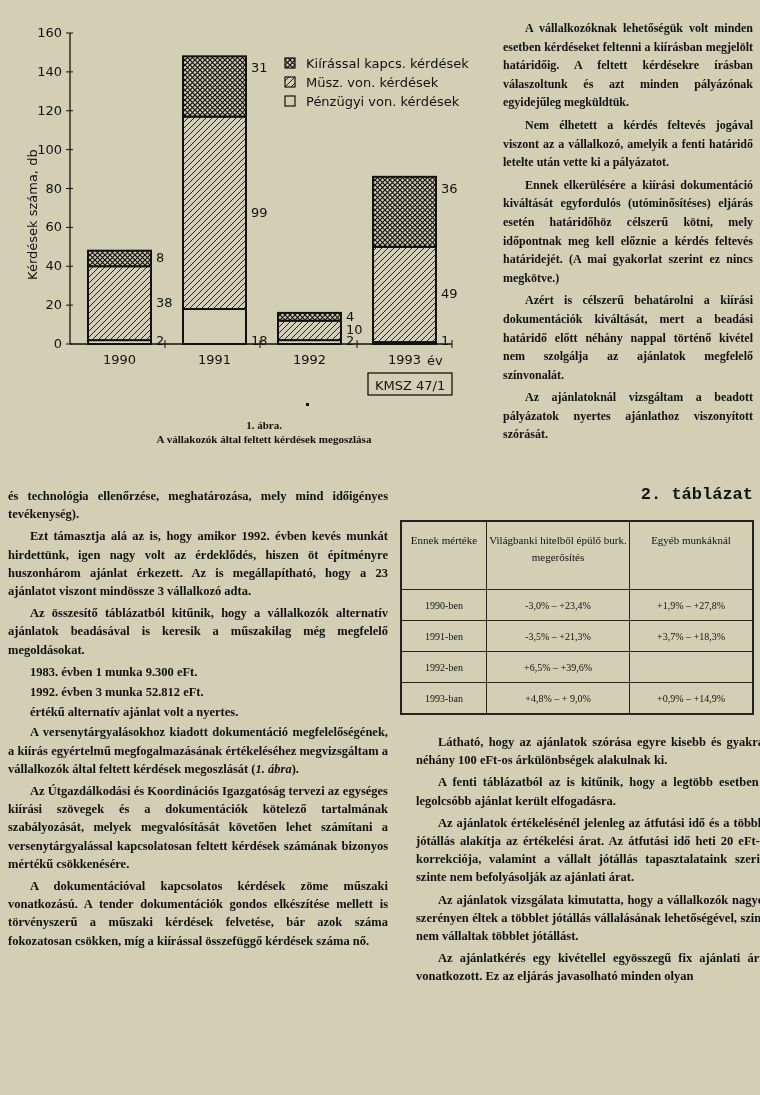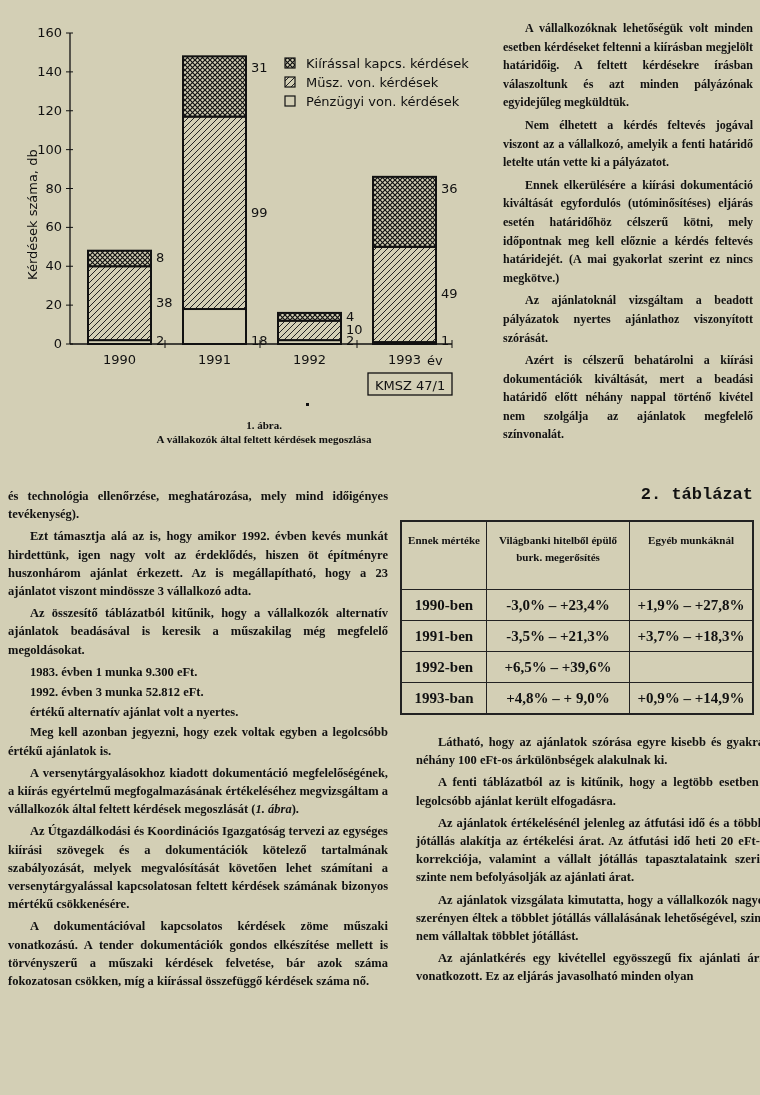--- a/index.html
+++ b/index.html
@@ -15,23 +15,23 @@
   .caption { position: absolute; left: 124px; top: 418px; width: 280px; text-align: center; font-weight: bold; font-size: 11px; line-height: 14px; }
   .col { position: absolute; font-size: 12.5px; line-height: 18.3px; text-align: justify; }
   .col p { margin: 0 0 4px 0; text-indent: 22px; }
   .col p.noind { text-indent: 0; }
   .col p.list { text-indent: 0; padding-left: 22px; margin-bottom: 2px; }
   .col-right-top { left: 503px; top: 19px; width: 250px; font-weight: bold; font-size: 12px; line-height: 18.6px; }
   .col-left-bottom { left: 8px; top: 487px; width: 380px; font-weight: bold; font-size: 12.5px; line-height: 18.2px; }
   .col-right-bottom { left: 416px; top: 733px; width: 355px; font-weight: bold; font-size: 12.5px; line-height: 18.2px; }
   .table-title { position: absolute; left: 398px; top: 485px; width: 355px; text-align: right; font-weight: bold; font-size: 17px; font-family: Liberation Mono, monospace; }
   table.data { position: absolute; left: 400px; top: 520px; width: 354px; border-collapse: collapse; font-size: 11px; border: 2px solid #222; }
-  table.data td, table.data th { border: 1px solid #222; text-align: center; font-weight: bold; padding: 3px 2px; }
+  table.data td, table.data th { border: 1px solid #222; text-align: center; font-weight: normal; padding: 3px 2px; }
   table.data th { vertical-align: top; height: 54px; line-height: 17px; padding-top: 10px; }
-  table.data td { height: 24px; font-size: 15px; }
+  table.data td { height: 24px; font-size: 10px; }
   .dot { position: absolute; left: 306px; top: 403px; width: 3px; height: 3px; background: #111; }
 </style>
 </head>
 <body>
 
 <div class="chart-wrap">
   <svg id="chart" viewBox="0 0 500 400">
     <defs>
       <pattern id="diag" patternUnits="userSpaceOnUse" width="6" height="6">
         <path d="M-1,7 L7,-1" stroke="#222" stroke-width="1"></path>
@@ -127,32 +127,31 @@
 
 <div class="caption">
   <div>1. ábra.</div>
   <div>A vállakozók által feltett kérdések megoszlása</div>
 </div>
 
 <div class="col col-right-top">
   <p>A vállalkozóknak lehetőségük volt minden esetben kérdéseket feltenni a kiírásban megjelölt határidőig. A feltett kérdésekre írásban válaszoltunk és azt minden pályázónak egyidejűleg megküldtük.</p>
   <p>Nem élhetett a kérdés feltevés jogával viszont az a vállalkozó, amelyik a fenti határidő letelte után vette ki a pályázatot.</p>
   <p>Ennek elkerülésére a kiírási dokumentáció kiváltását egyfordulós (utóminősítéses) eljárás esetén határidőhöz célszerű kötni, mely időpontnak meg kell előznie a kérdés feltevés határidejét. (A mai gyakorlat szerint ez nincs megkötve.)</p>
+  <p>Azért is célszerű behatárolni a kiírási dokumentációk kiváltását, mert a beadási határidő előtt néhány nappal történő kivétel nem szolgálja az ajánlatok megfelelő színvonalát.</p>
   <p>Az ajánlatoknál vizsgáltam a beadott pályázatok nyertes ajánlathoz viszonyított szórását.</p>
-  <p>Azért is célszerű behatárolni a kiírási dokumentációk kiváltását, mert a beadási határidő előtt néhány nappal történő kivétel nem szolgálja az ajánlatok megfelelő színvonalát.</p>
 </div>
 
 <div class="col col-left-bottom">
   <p class="noind">és technológia ellenőrzése, meghatározása, mely mind időigényes tevékenység).</p>
   <p>Ezt támasztja alá az is, hogy amikor 1992. évben kevés munkát hirdettünk, igen nagy volt az érdeklődés, hiszen öt építményre huszonhárom ajánlat érkezett. Az is megállapítható, hogy a 23 ajánlatot viszont mindössze 3 vállalkozó adta.</p>
   <p>Az összesítő táblázatból kitűnik, hogy a vállalkozók alternatív ajánlatok beadásával is keresik a műszakilag még megfelelő megoldásokat.</p>
   <p class="list">1983. évben 1 munka 9.300 eFt.</p>
   <p class="list">1992. évben 3 munka 52.812 eFt.</p>
   <p class="list">értékű alternatív ajánlat volt a nyertes.</p>
-  <p>Meg kell azonban jegyezni, hogy ezek voltak egyben a legolcsóbb értékű ajánlatok is.</p>
   <p><span>A versenytárgyalásokhoz kiadott dokumentáció megfelelőségének, a kiírás egyértelmű megfogalmazásának értékeléséhez megvizsgáltam a vállalkozók által feltett kérdések megoszlását (</span><i>1. ábra</i><span>).</span></p>
   <p>Az Útgazdálkodási és Koordinációs Igazgatóság tervezi az egységes kiírási szövegek és a dokumentációk kötelező tartalmának szabályozását, melyek megvalósítását követően lehet számítani a versenytárgyalással kapcsolatosan feltett kérdések számának bizonyos mértékű csökkenésére.</p>
   <p>A dokumentációval kapcsolatos kérdések zöme műszaki vonatkozású. A tender dokumentációk gondos elkészítése mellett is törvényszerű a műszaki kérdések felvetése, bár azok száma fokozatosan csökken, míg a kiírással összefüggő kérdések száma nő.</p>
 </div>
 
 <div class="table-title">2. táblázat</div>
 <table class="data">
   <tbody>
       <tr>
     <th style="width:80px">Ennek mértéke</th>

